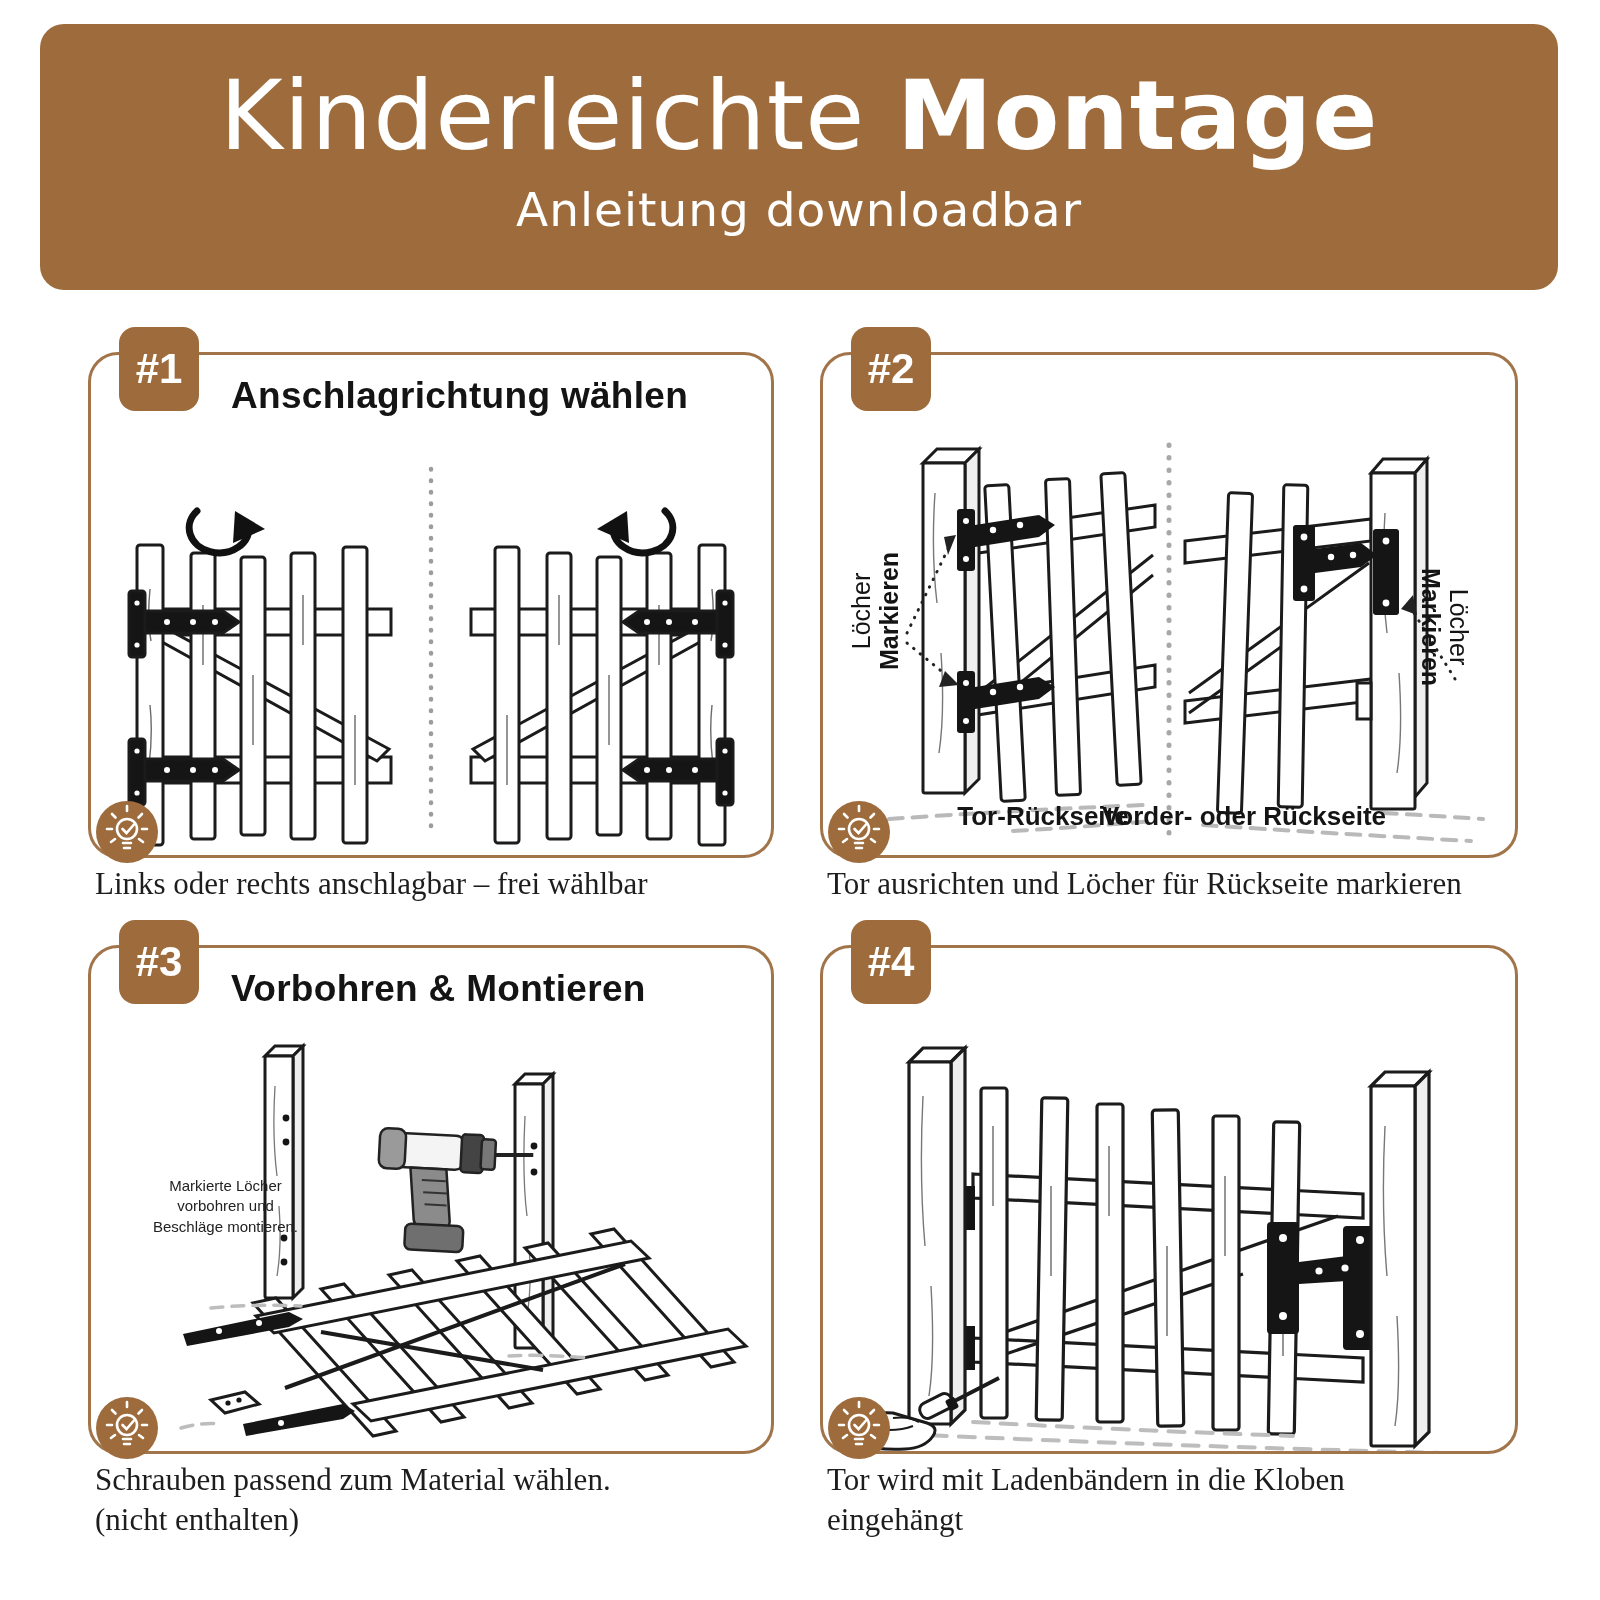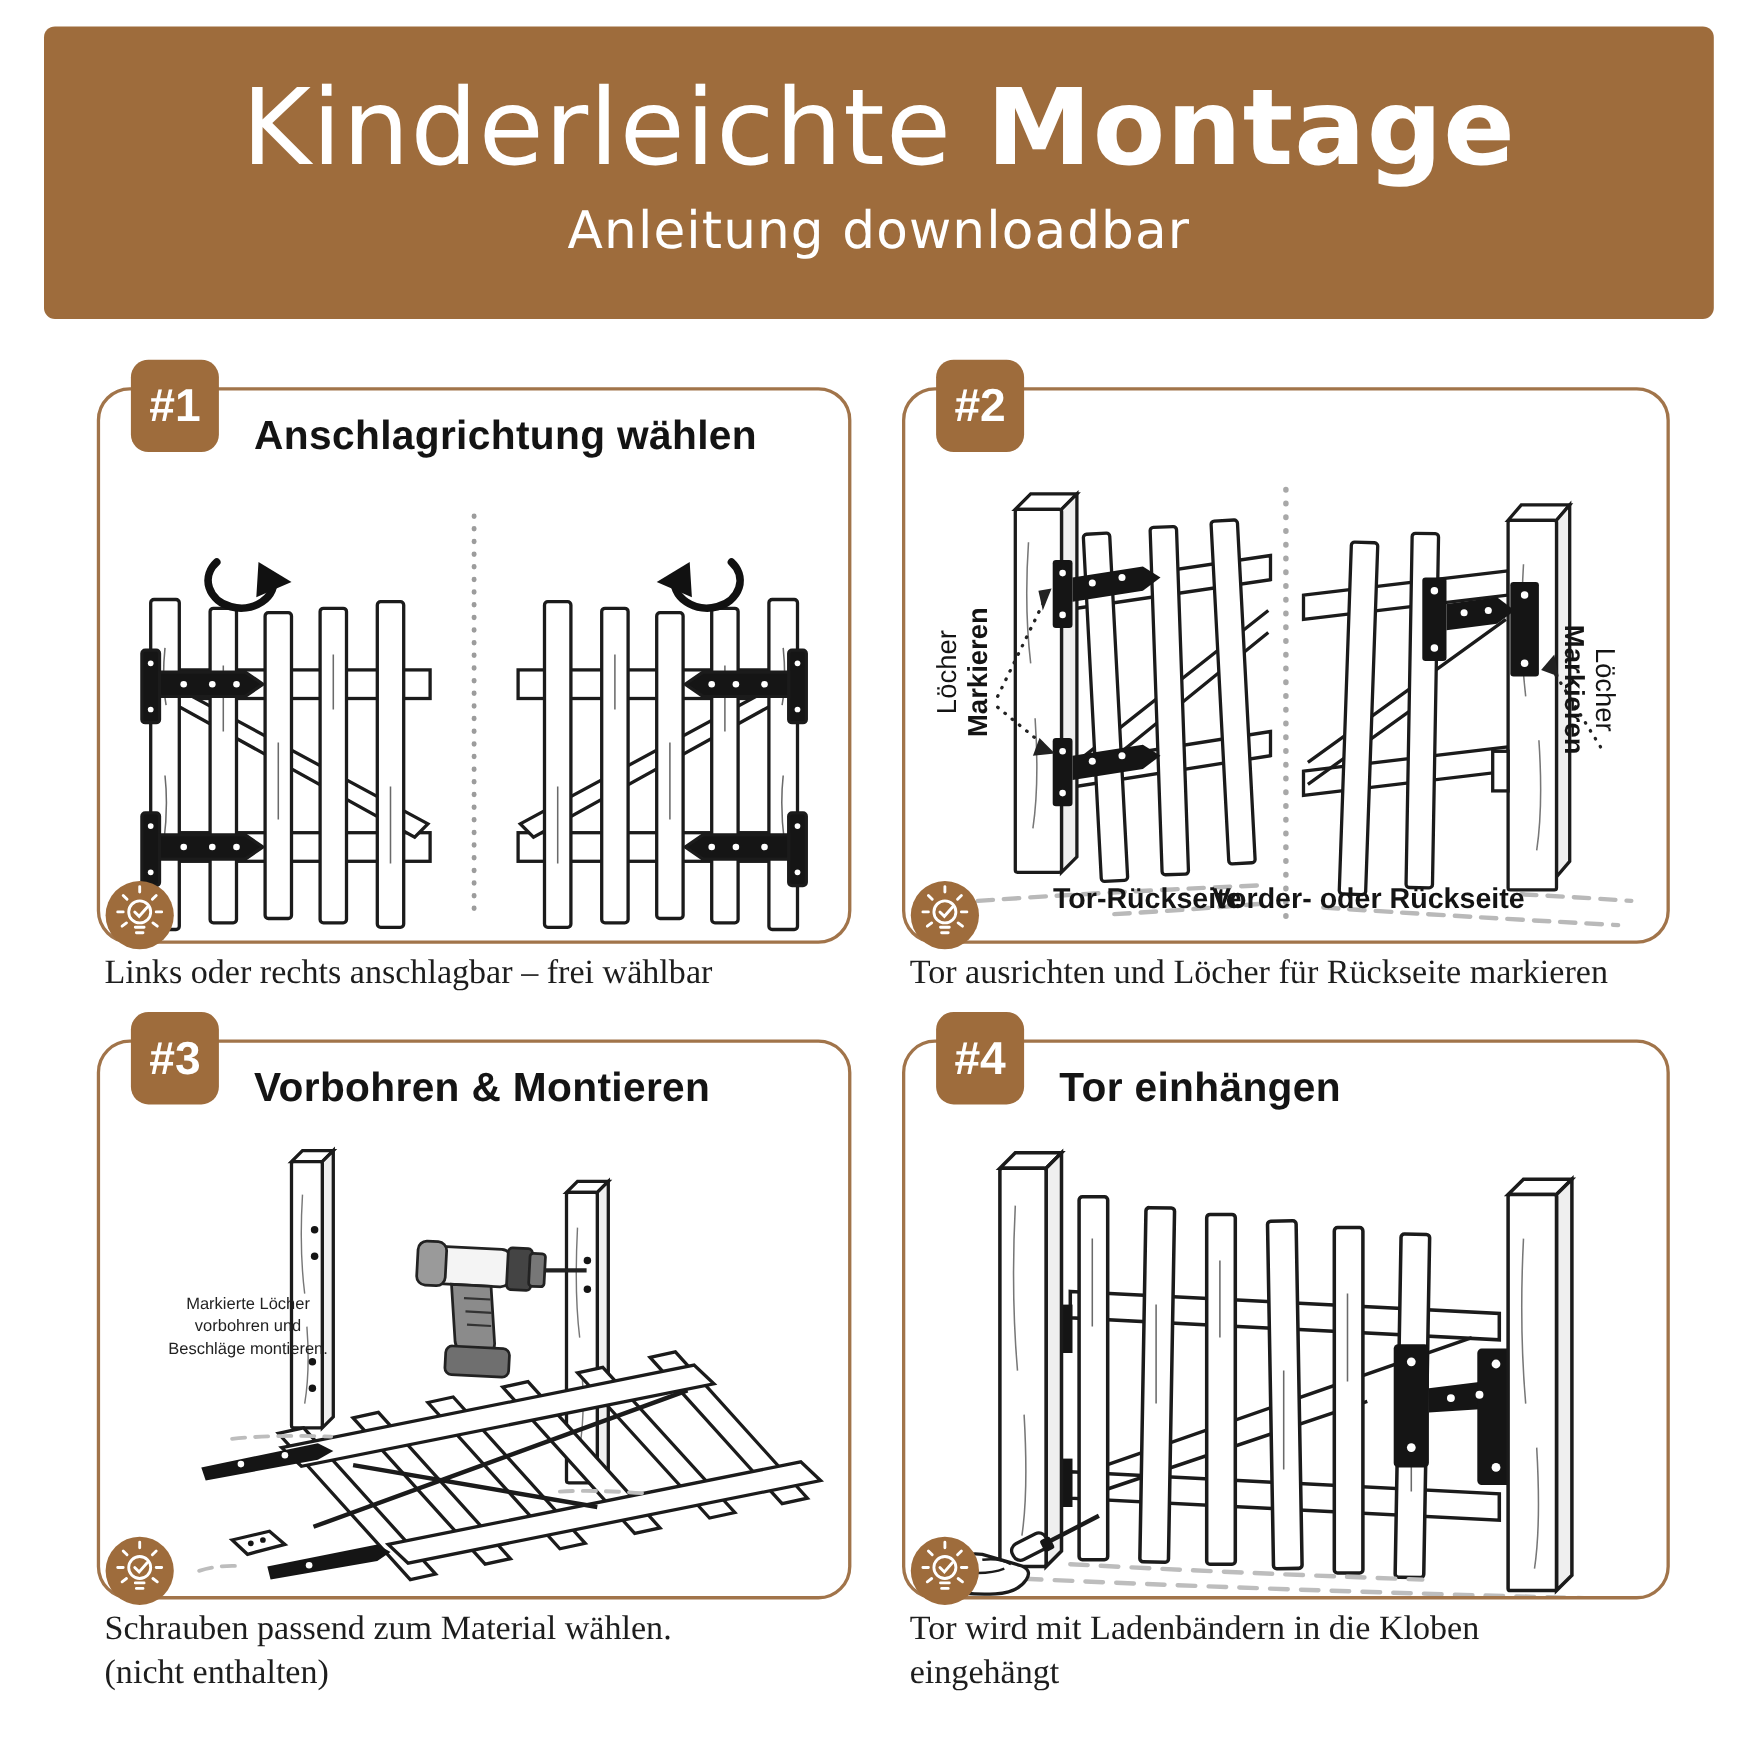--- a/index.html
+++ b/index.html
@@ -1,21 +1,21 @@
 <!DOCTYPE html>
 <html><head>
 <meta charset="utf-8">
 <style>
   html,body{margin:0;padding:0;background:#ffffff;}
   .page{position:relative;width:1600px;height:1600px;background:#fff;overflow:hidden;
         font-family:"Liberation Sans",sans-serif;color:#1b1b1b;}
 
   
   .header{position:absolute;left:40px;top:24px;width:1518px;height:266px;
-          background:#9e6c3c;border-radius:10px;text-align:center;color:#fff;
+          background:#9e6c3c;border-radius:24px;text-align:center;color:#fff;
           font-family:"DejaVu Sans",sans-serif;}
   .header .title{margin-top:36px;font-size:96px;font-weight:400;letter-spacing:1px;}
   .header .title .bold{font-weight:800;}
   .header .subtitle{margin-top:10px;font-size:47px;font-weight:400;letter-spacing:1px;}
 
   
   .panel{position:absolute;background:#fff;border:3px solid #a1744a;border-radius:30px;}
   #p1{left:88px;top:352px;width:680px;height:500px;}
   #p2{left:820px;top:352px;width:692px;height:500px;}
   #p3{left:88px;top:945px;width:680px;height:503px;}
@@ -317,21 +317,20 @@
       </svg>
     </div>
   </div>
   <div class="caption" id="cap3">
     <div>Schrauben passend zum Material wählen.</div>
     <div>(nicht enthalten)</div>
   </div>
 
   <div class="panel" id="p4">
     <div class="badge">#4</div>
-    <div class="ptitle">Tor einhängen</div>
     <div class="art">
       <svg width="692" height="425" viewBox="0 0 692 425">
         <g stroke="#1b1b1b" stroke-width="3.2" fill="#fff">
 
           <polygon points="150,148 540,168 540,192 150,172"></polygon>
           <polygon points="150,312 540,332 540,356 150,336"></polygon>
           <path d="M165,312 L515,190 M165,334 L420,248" fill="none"></path>
 
           <rect x="118" y="160" width="34" height="44" fill="#151515" stroke="none"></rect>
           <rect x="118" y="300" width="34" height="44" fill="#151515" stroke="none"></rect>

